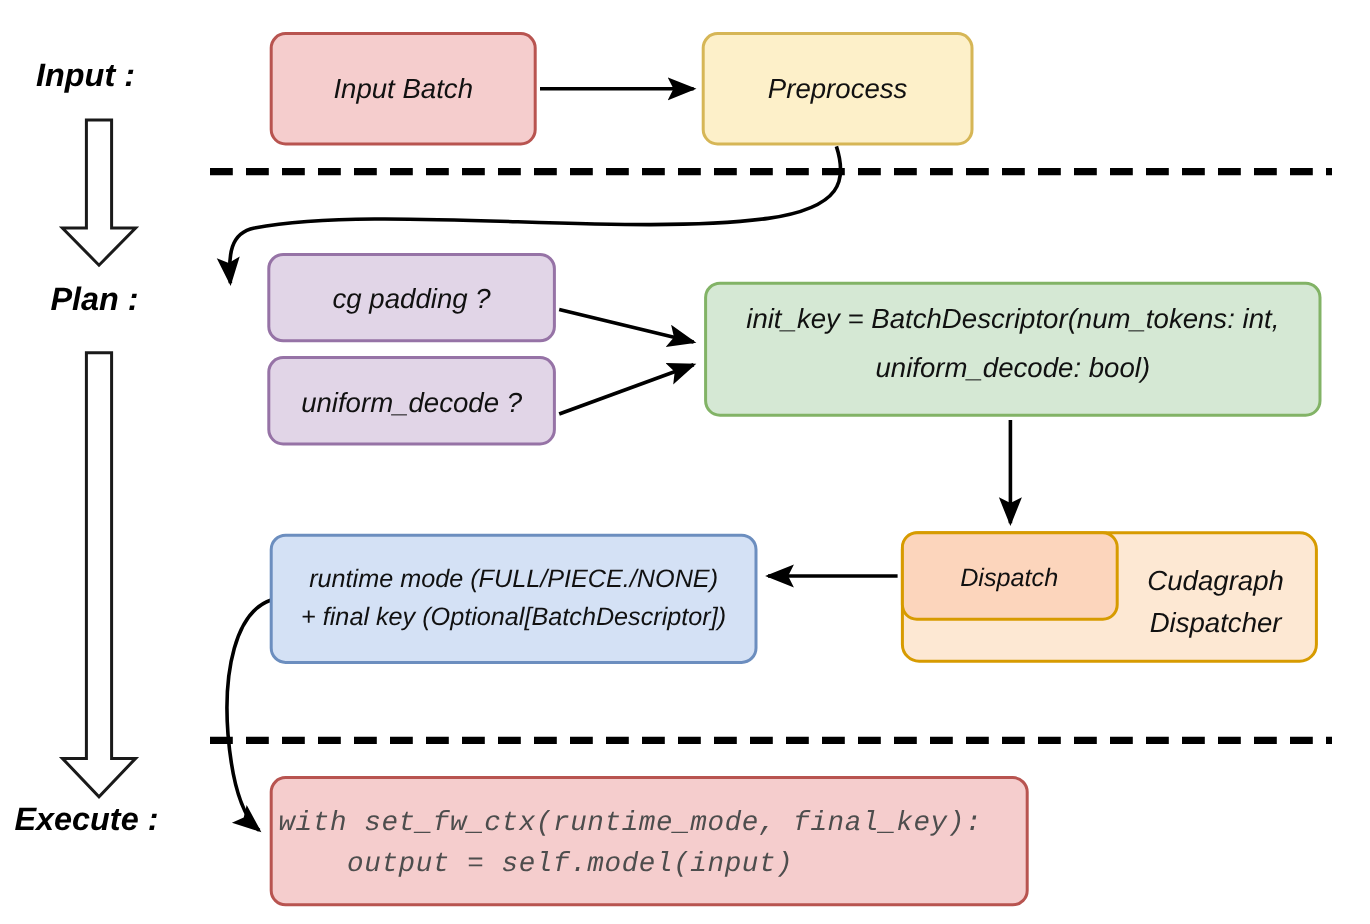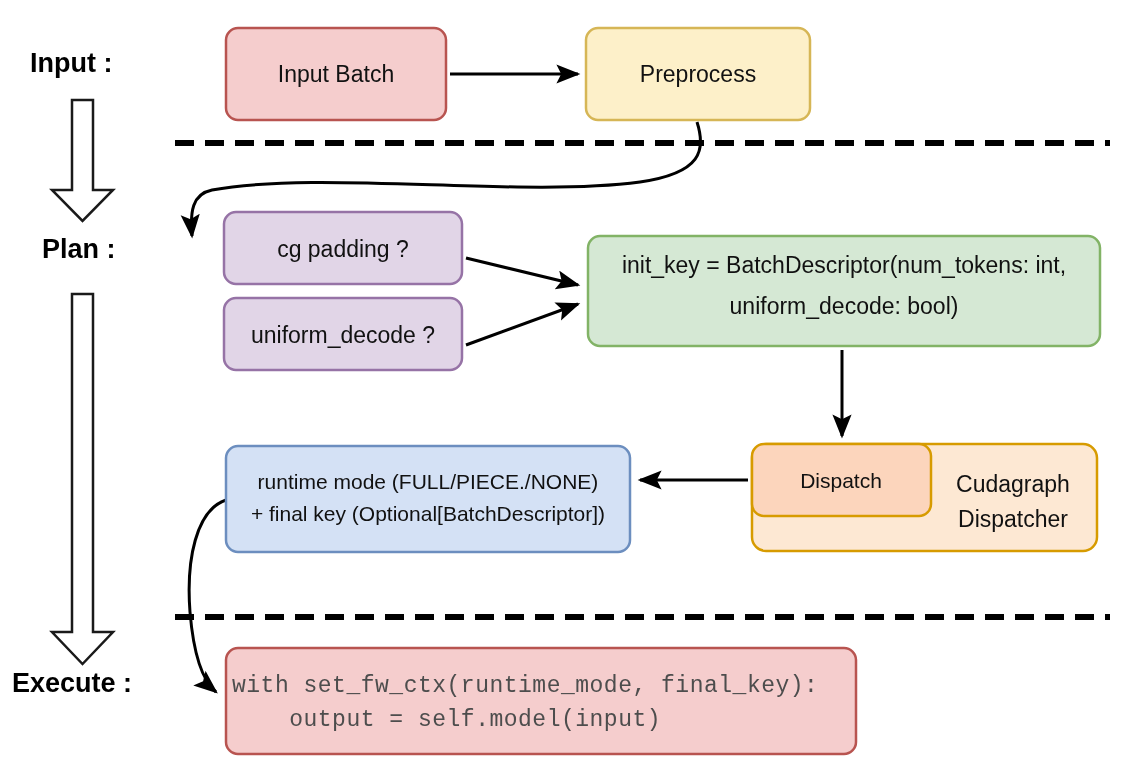--- a/index.html
+++ b/index.html
@@ -10,20 +10,21 @@
   body {
     width: 1142px;
     height: 770px;
     font-family: "Liberation Sans", sans-serif;
     overflow: hidden;
   }
   #diagram-root {
     position: relative;
     width: 1057px;
     height: 770px;
+    font-style: italic;
   }
   svg.canvas {
     position: absolute;
     top: 0;
     left: 0;
     width: 1142px;
     height: 770px;
   }
   .stage-label {
     font-family: "Liberation Sans", sans-serif;

